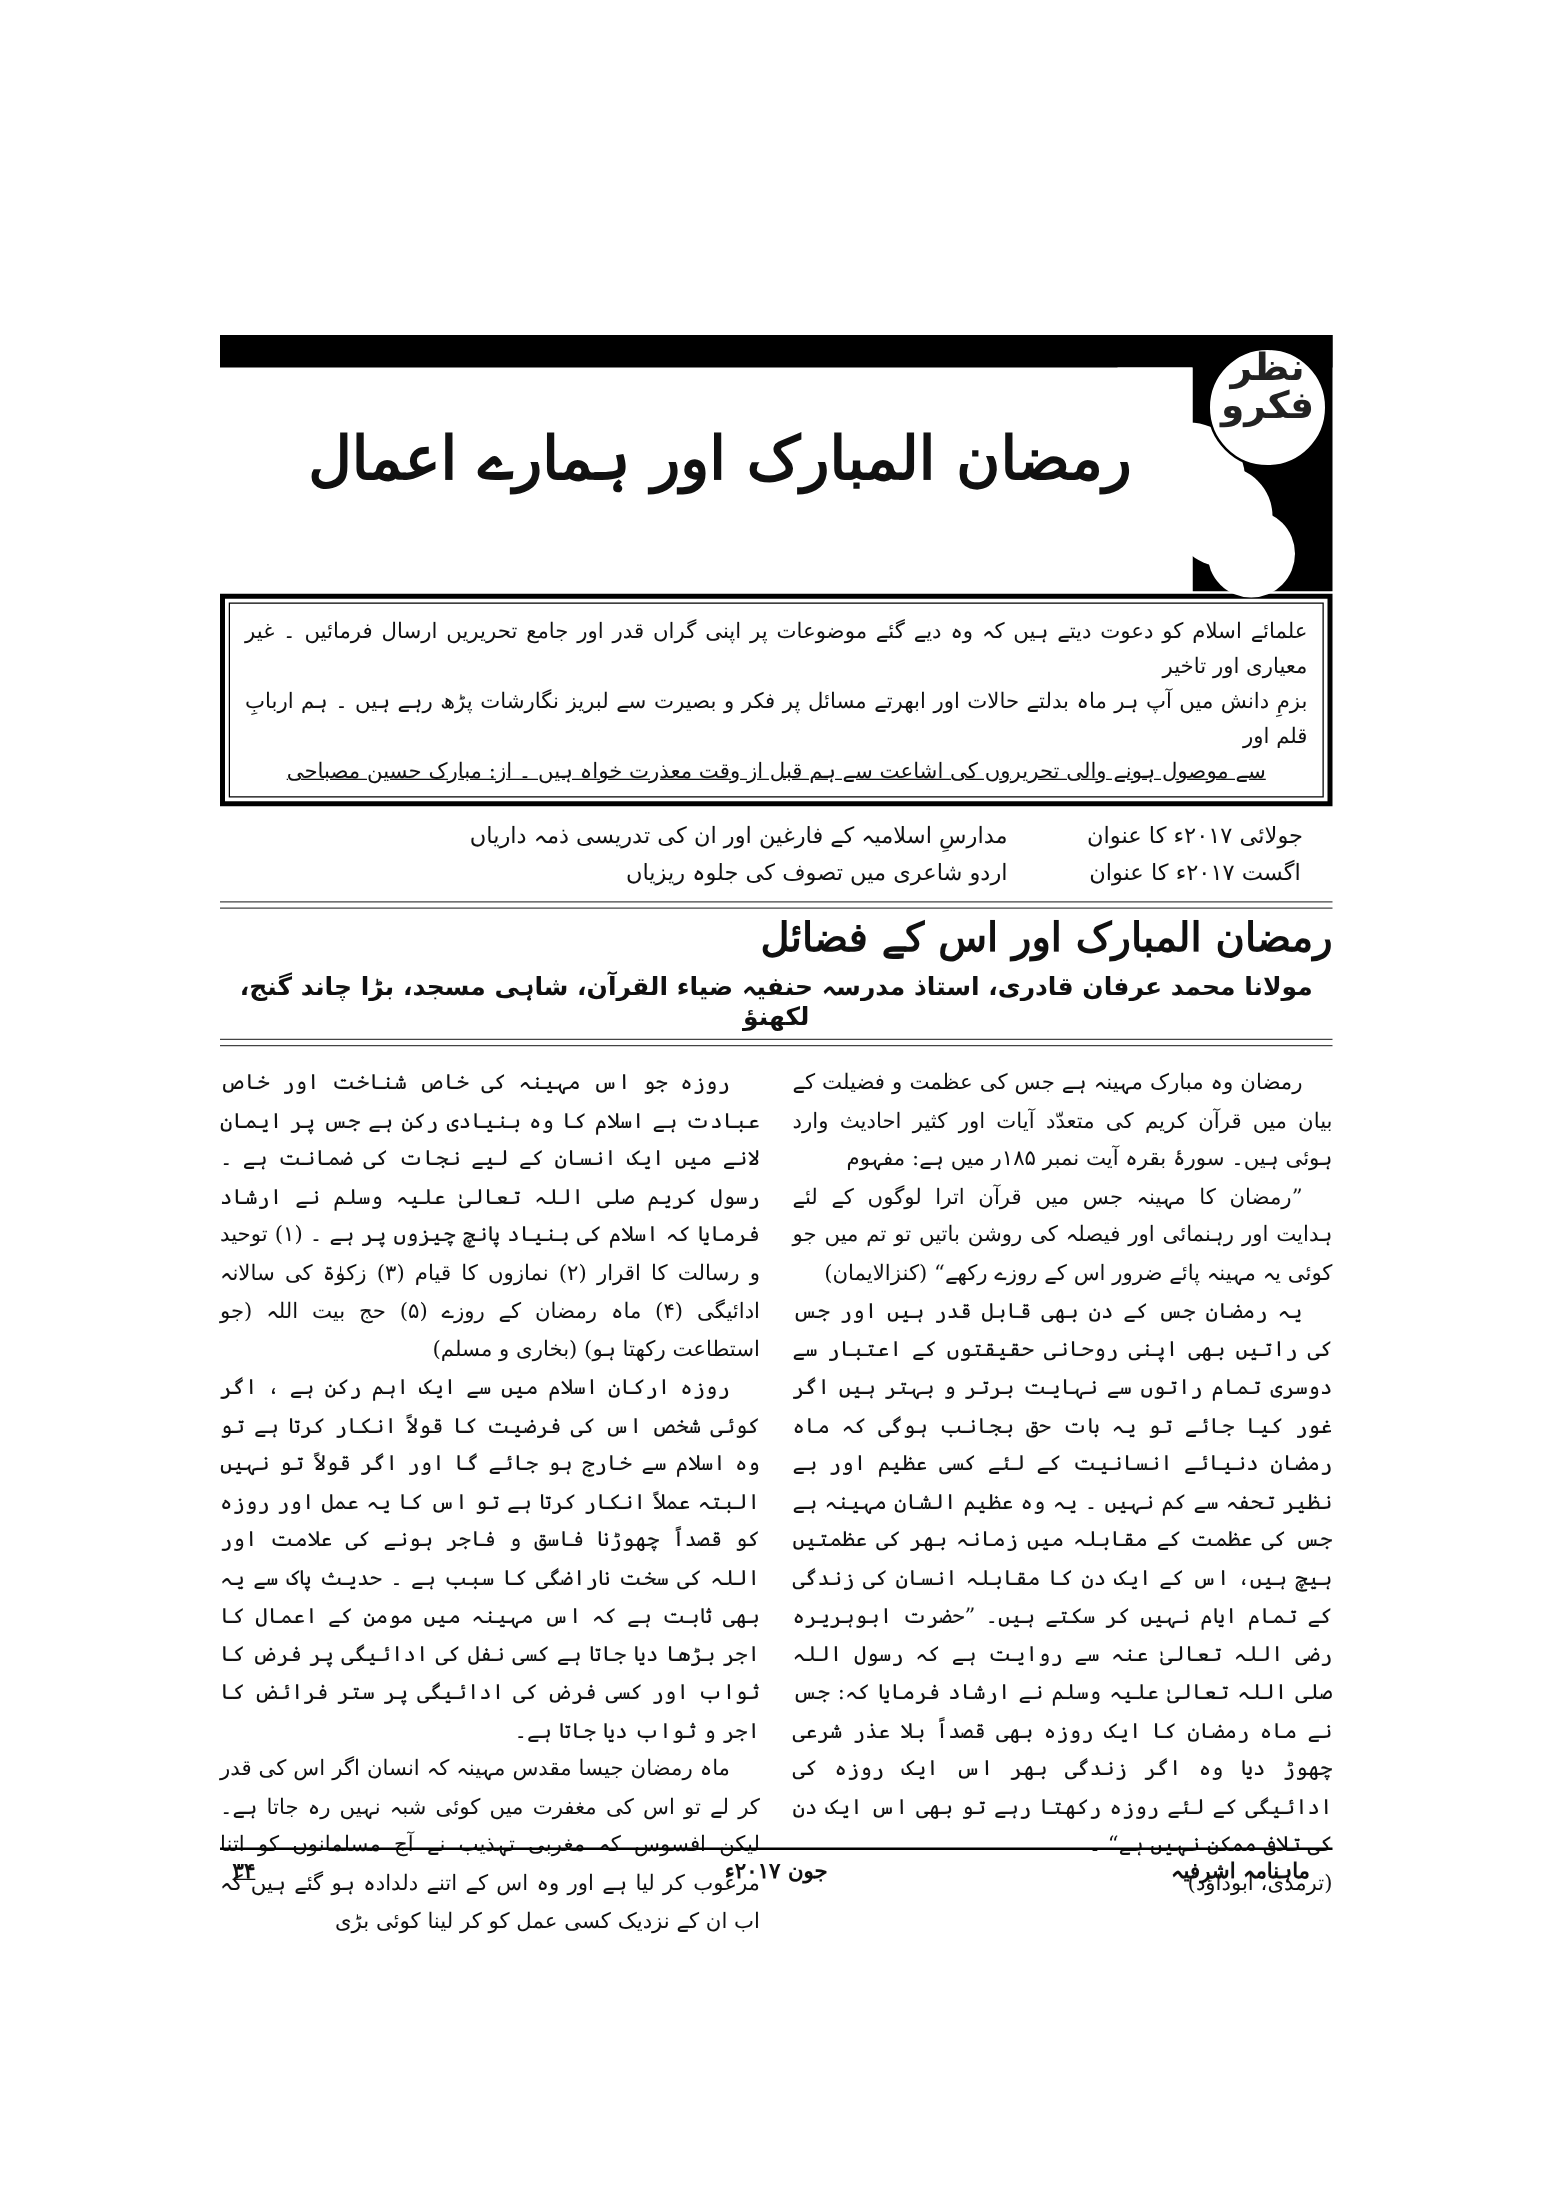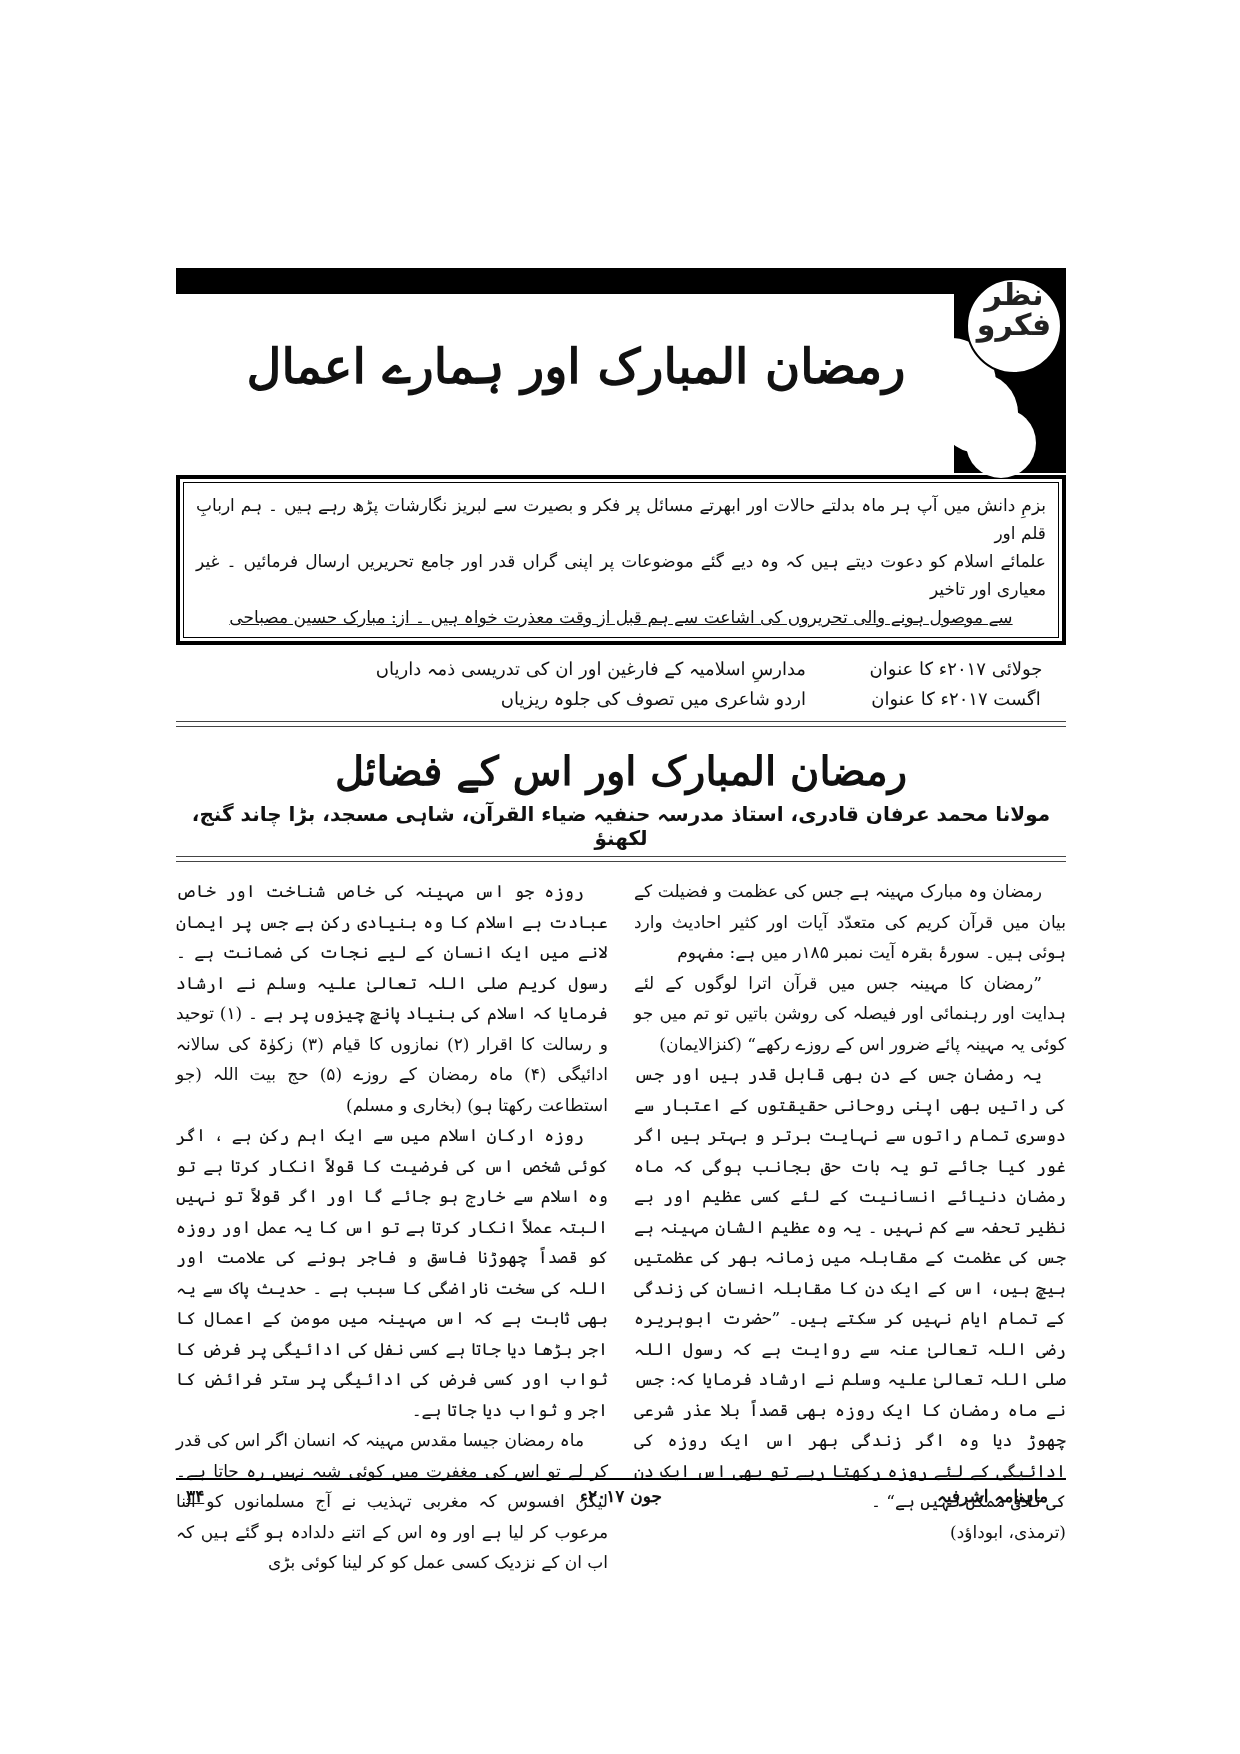--- a/index.html
+++ b/index.html
@@ -21,21 +21,21 @@
     .notice-last { text-align:center;text-decoration:underline; }
 
     
     .topics { margin-top:8px; direction:rtl; font-family:"DejaVu Serif", serif; font-size:18px; }
     .topic-row { display:flex; height:30px; align-items:center; }
     .topic-label { width:180px; padding-right:20px;text-align:center; }
     .topic-value { padding-right:60px; }
 
     .double-rule { height:4px; border-top:1px solid #444; border-bottom:1px solid #444; margin:8px 0 0 0; }
 
-    .article-title { text-align:center; direction:rtl; font-family:"DejaVu Serif", serif; font-size:40px; font-weight:bold; margin-top:20px; }
+    .article-title { direction:rtl; font-family:"DejaVu Serif", serif; font-size:32px; font-weight:bold; margin-top:4px; }
     .author { text-align:center; direction:rtl; font-family:"DejaVu Sans", sans-serif; font-weight:bold; font-size:20px; margin-top:8px; }
 
     .columns { display:flex; flex-direction:row-reverse; justify-content:space-between; margin-top:14px; height:640px; }
     .col { width:432px; direction:rtl; font-family:"DejaVu Serif", serif; font-size:17px; line-height:30.5px; text-align:justify; }
     .col p { margin:0; text-indent:24px; }
     .col .cite { text-indent:0; }
 
     .footer-rule { position:absolute; left:176px; top:1478px; width:890px; height:2px; background:#000; }
     .footer { position:absolute; left:176px; top:1486px; width:890px; height:30px; direction:rtl; font-family:"DejaVu Serif", serif; font-size:17px; font-weight:bold; }
     .footer .f-right { position:absolute; right:18px; top:0; }
@@ -57,22 +57,22 @@
     <div class="cloud" style="right:112px; top:26px; width:60px; height:180px; border-radius:0;"></div>
     <div class="badge">
       <span>نظر</span>
       <span>فکرو</span>
     </div>
     <div class="banner-title">رمضان المبارک اور ہمارے اعمال</div>
   </div>
 
   <div class="notice">
     <div class="notice-inner">
+      <div>علمائے اسلام کو دعوت دیتے ہیں کہ وہ دیے گئے موضوعات پر اپنی گراں قدر اور جامع تحریریں ارسال فرمائیں ۔ غیر معیاری اور تاخیر</div>
       <div>بزمِ دانش میں آپ ہر ماہ بدلتے حالات اور ابھرتے مسائل پر فکر و بصیرت سے لبریز نگارشات پڑھ رہے ہیں ۔ ہم اربابِ قلم اور</div>
-      <div>علمائے اسلام کو دعوت دیتے ہیں کہ وہ دیے گئے موضوعات پر اپنی گراں قدر اور جامع تحریریں ارسال فرمائیں ۔ غیر معیاری اور تاخیر</div>
       <div class="notice-last">سے موصول ہونے والی تحریروں کی اشاعت سے ہم قبل از وقت معذرت خواہ ہیں ۔ از: مبارک حسین مصباحی</div>
     </div>
   </div>
 
   <div class="topics">
     <div class="topic-row">
       <span class="topic-label">جولائی ۲۰۱۷ء کا عنوان</span>
       <span class="topic-value">مدارسِ اسلامیہ کے فارغین اور ان کی تدریسی ذمہ داریاں</span>
     </div>
     <div class="topic-row">

